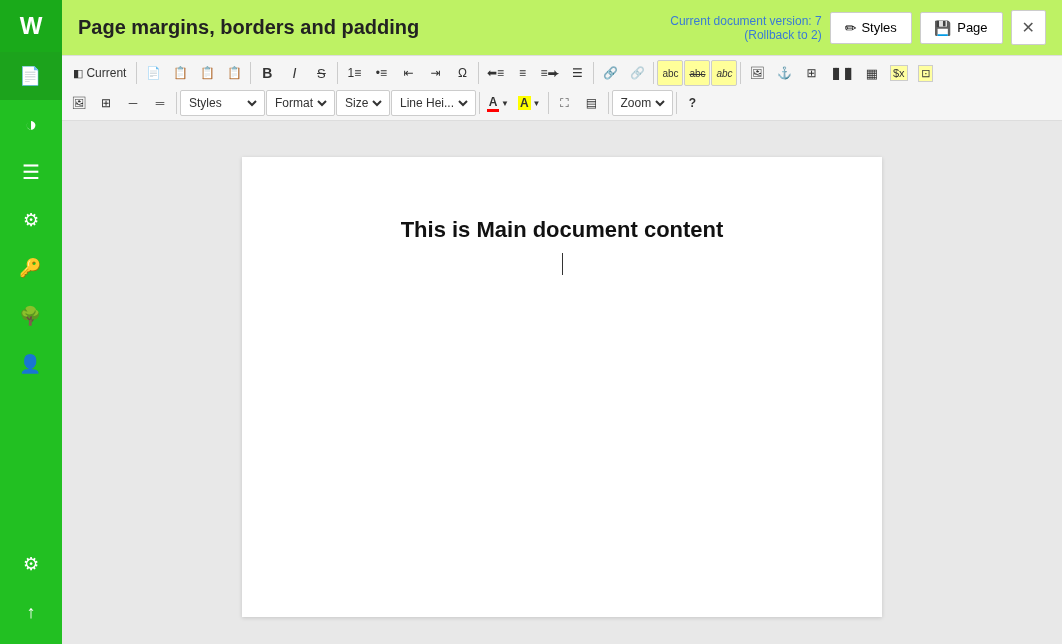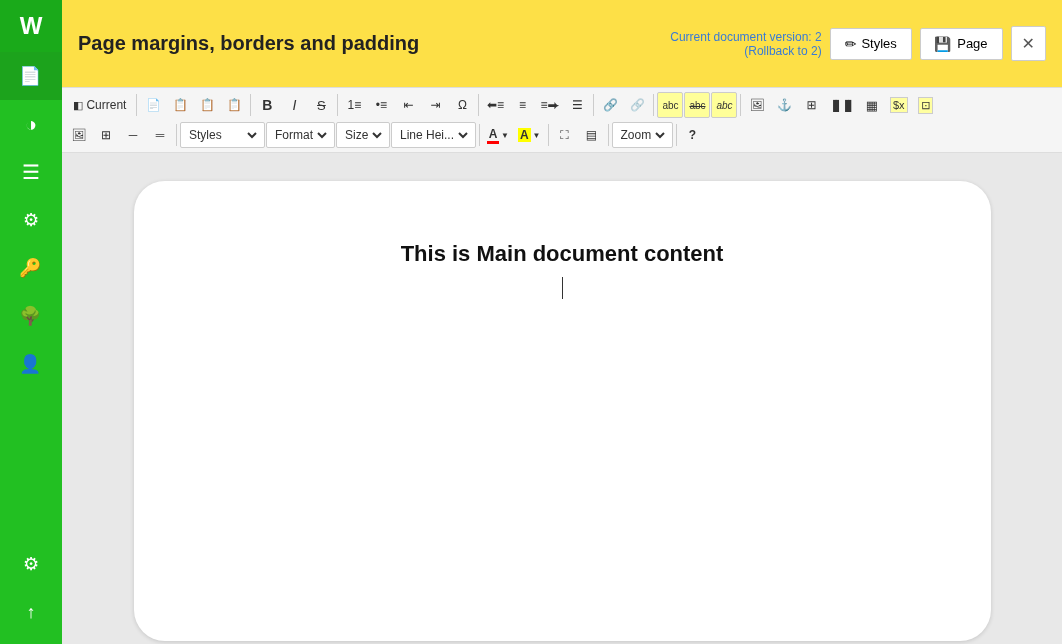--- a/index.html
+++ b/index.html
@@ -47,22 +47,22 @@
       display: flex;
       flex-direction: column;
       background: #f5f5f5;
       overflow: hidden;
     }
 
     
     .header {
       display: flex;
       align-items: center;
-      padding: 26px 16px;
-      background: #fde047;
+      padding: 10px 16px;
+      background: #bef264;
       border-bottom: 1px solid #ddd;
     }
     .header-title {
       font-size: 20px;
       font-weight: bold;
       color: #222;
       flex: 1;
     }
     .header-right {
       display: flex;
@@ -165,26 +165,25 @@
 
     
     .editor-area {
       flex: 1;
       overflow: auto;
       padding: 20px;
       background: #e8e8e8;
     }
     .editor-page {
       background: white;
-      width: 857px;
+      width: 640px;
       min-height: 460px;
-      margin: 8px auto;
+      margin: 16px auto;
       padding: 40px 60px;
       box-shadow: 0 1px 4px rgba(0,0,0,0.15);
-      border-radius: 31px;
     }
     .editor-content {
       font-size: 22px;
       font-weight: bold;
       color: #111;
       text-align: center;
       padding-top: 20px;
     }
     .cursor-line {
       display: inline-block;
@@ -232,21 +231,21 @@
     <span style="font-size:18px;">↑</span>
   </div>
 </div>
 
 <div class="main">
 
   <div class="header">
     <div class="header-title">Page margins, borders and padding</div>
     <div class="header-right">
       <div class="version-info">
-        <div>Current document version: 2</div>
+        <div>Current document version: 7</div>
         <div>(Rollback to 2)</div>
       </div>
       <button class="btn-styles">
         <span class="icon">✏</span>
         <span>Styles</span>
       </button>
       <button class="btn-save">
         <span class="icon">💾</span>
         <span>Page</span>
       </button>

